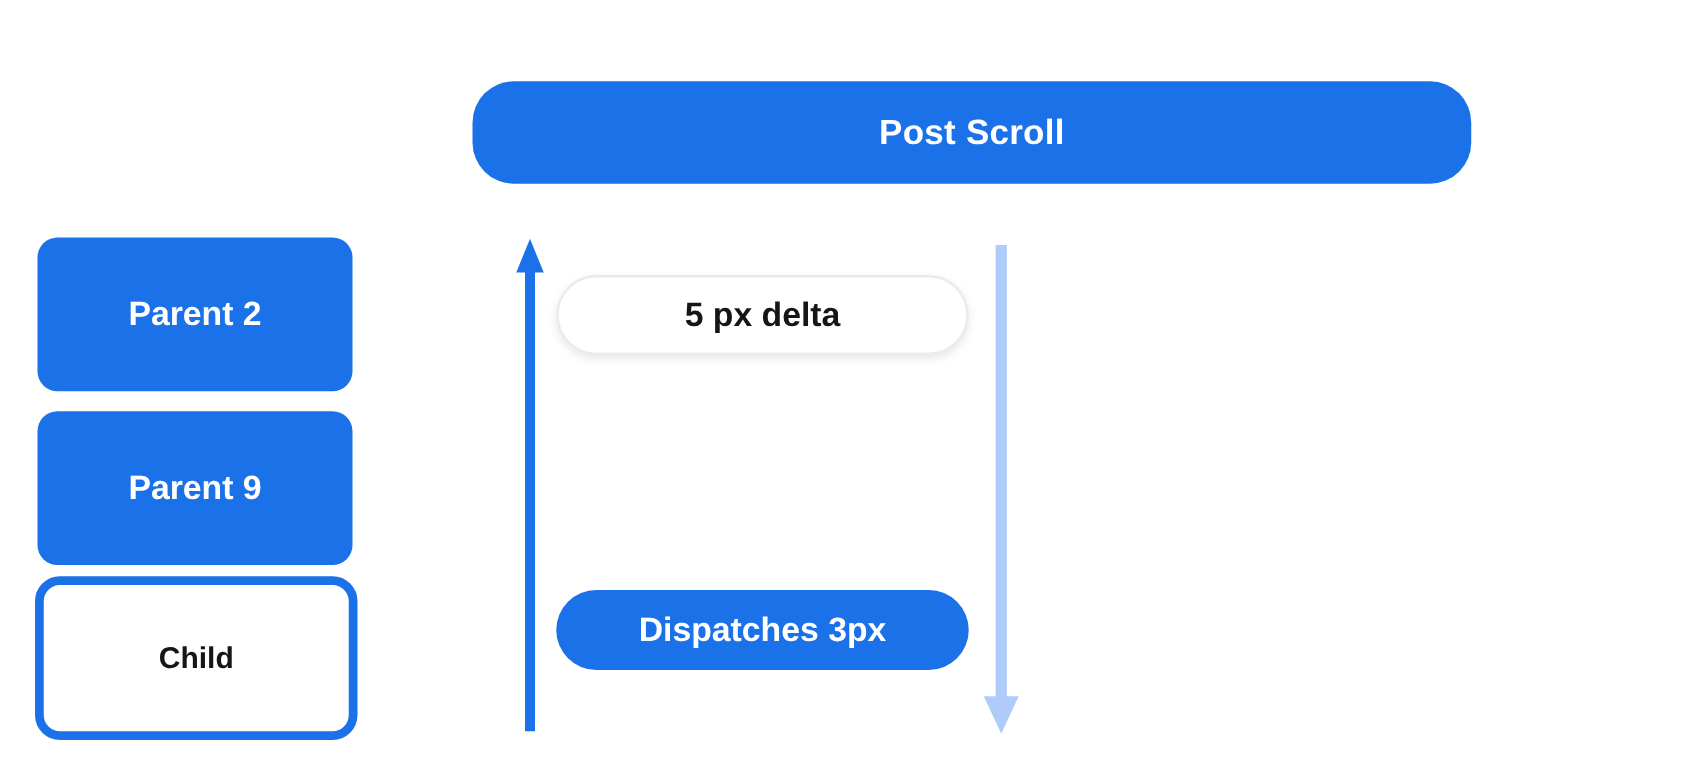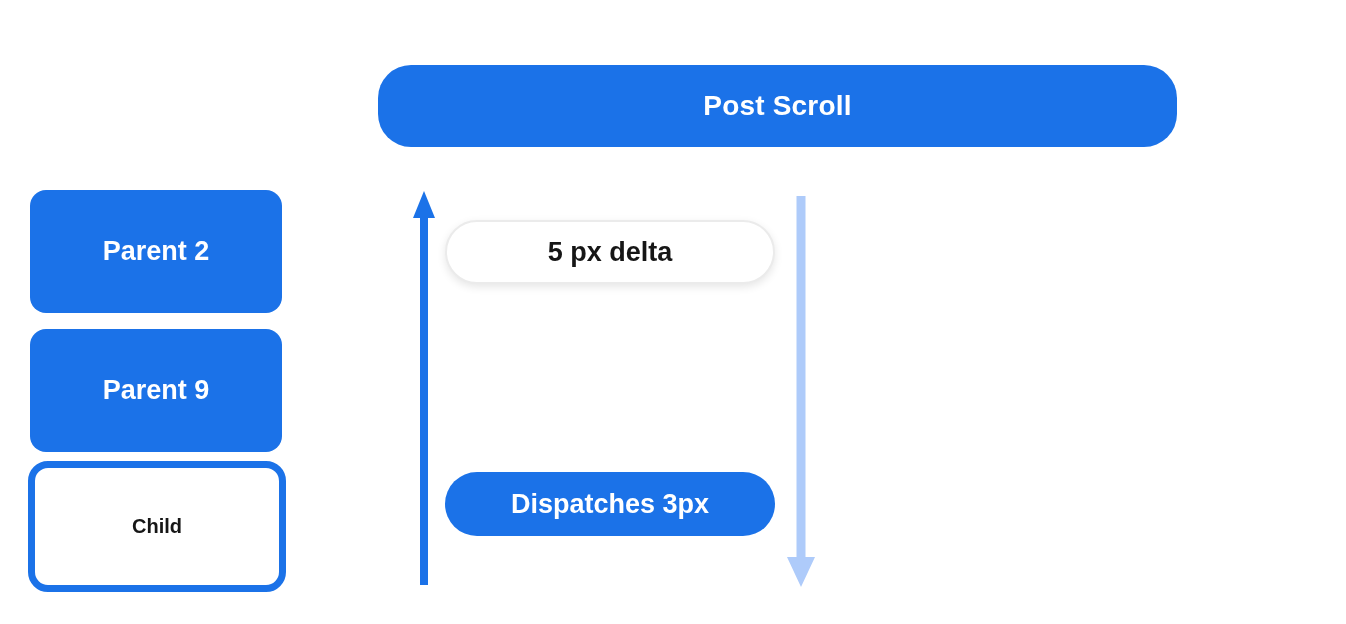--- a/index.html
+++ b/index.html
@@ -30,21 +30,21 @@
   }
   .node.blue{
     left:30px;width:252px;height:123px;border-radius:16px;
     background:var(--primary-blue);color:var(--text-white);
   }
   .node-parent2{top:190px;}
   .node-parent1{top:329px;}
   .node-child{
     left:28px;top:461px;width:258px;height:131px;border-radius:20px;
     background:#ffffff;border:7px solid var(--primary-blue);
-    color:var(--text-dark);font-weight:600;font-size:20px;
+    color:var(--text-dark);font-weight:600;font-size:24px;
   }
 
   
   .arrow{position:absolute;display:block;}
   .arrow-up{left:409px;top:191px;color:var(--primary-blue);}
   .arrow-down{left:786px;top:196px;color:var(--light-blue);}
 
   
   .flow-pill{
     position:absolute;left:445px;width:330px;height:64px;border-radius:33px;

